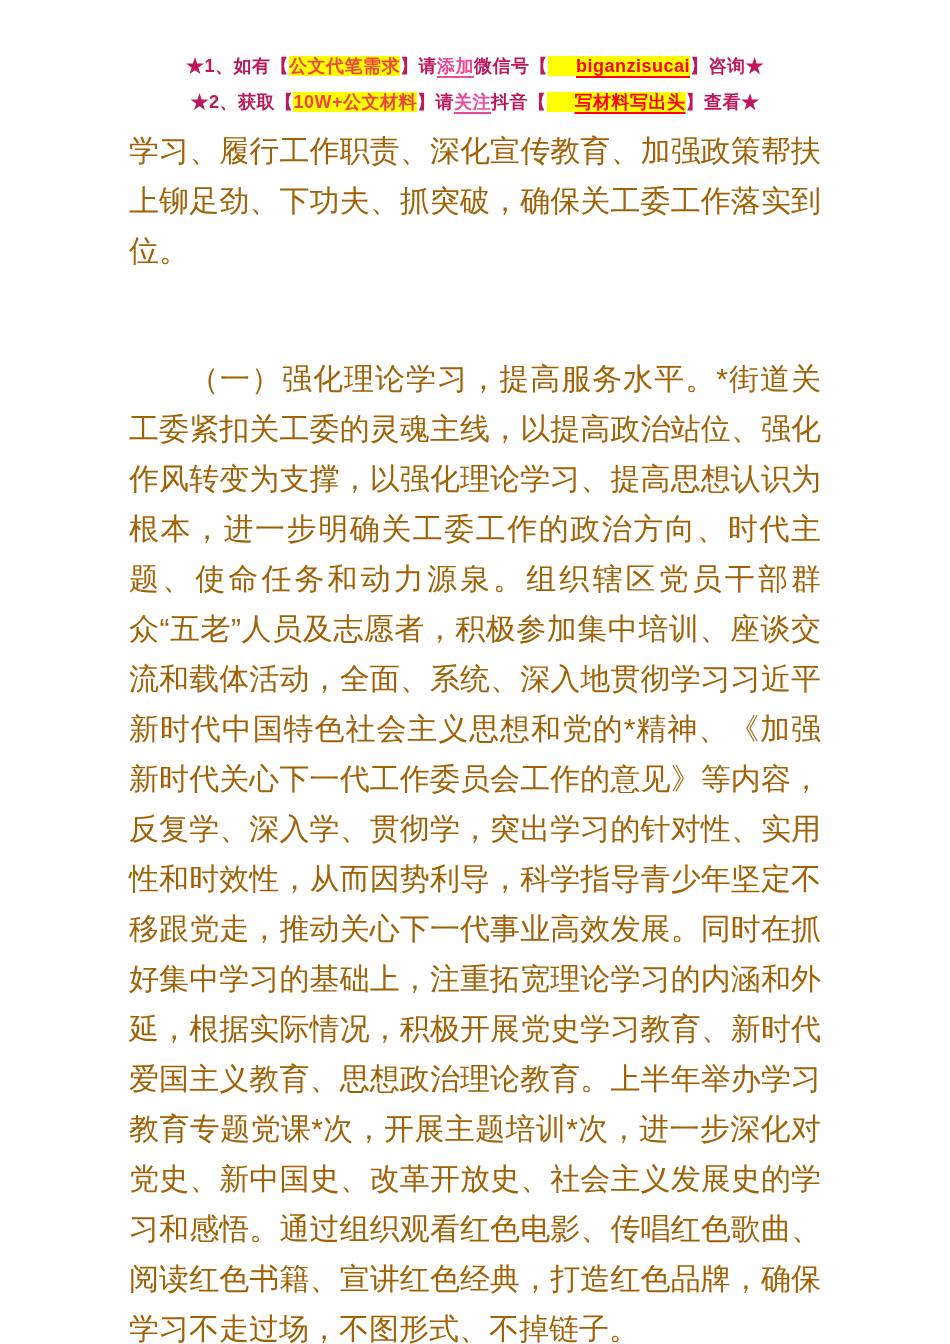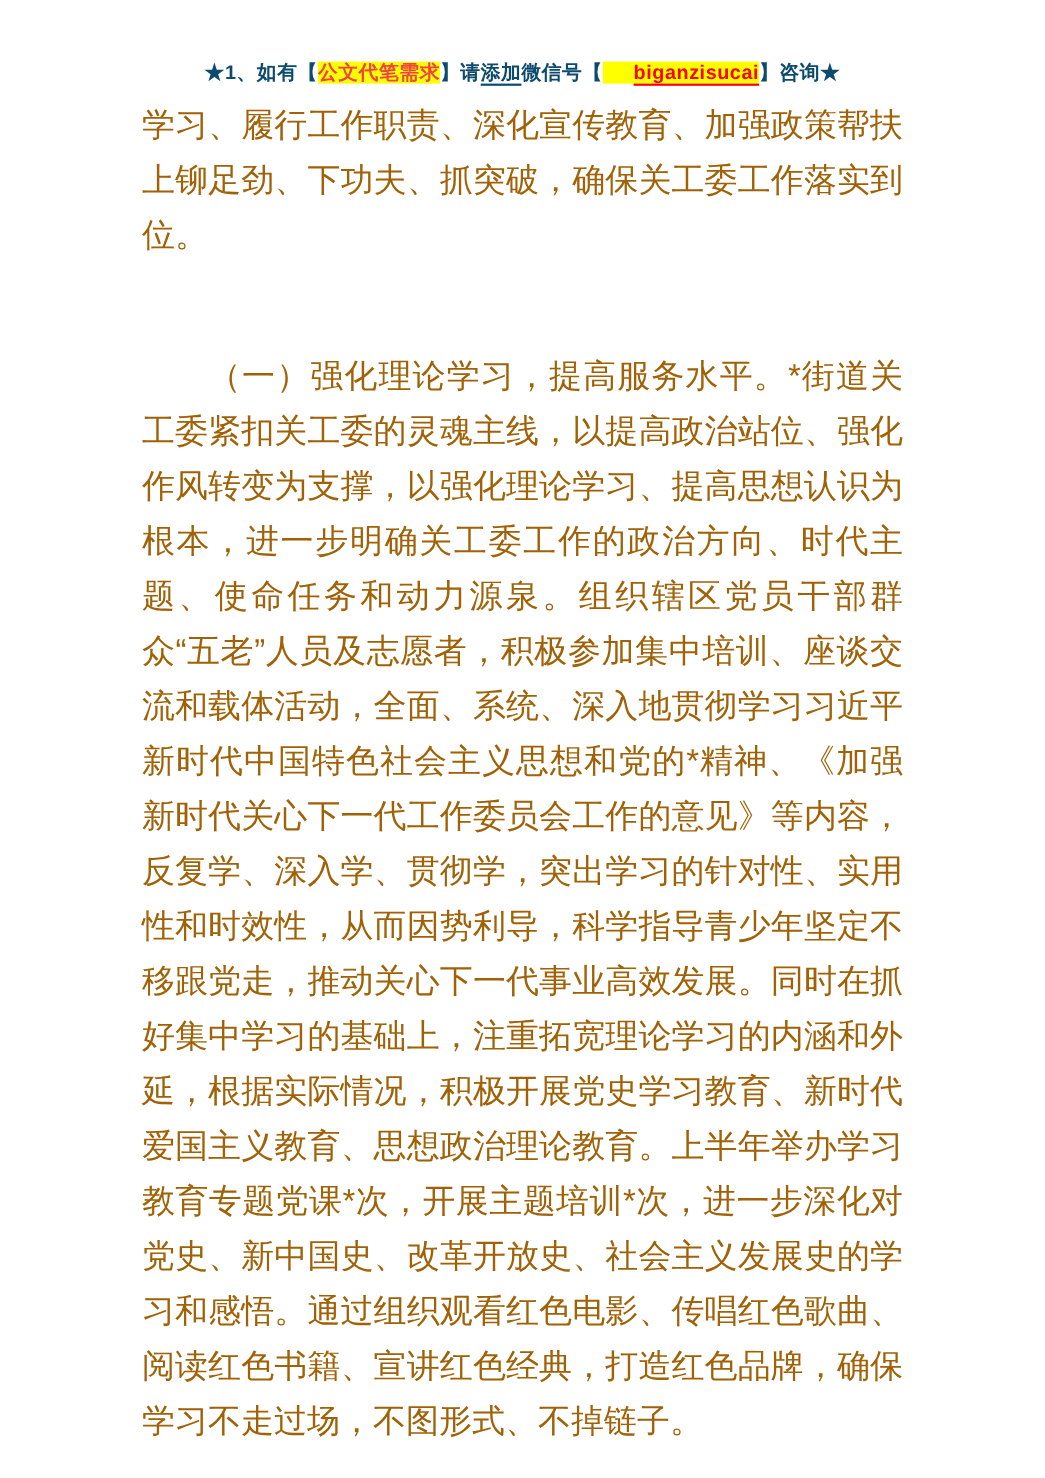--- a/index.html
+++ b/index.html
@@ -17,24 +17,24 @@
   .promo {
     text-align: center;
     font-weight: bold;
     font-size: 18px;
     line-height: 36px;
     color: #000000;
     letter-spacing: 0.5px;
     white-space: nowrap;
   }
   .promo-top { padding-top: 48px; }
-  .seg-plain { color: #0c4a6e; }
+  .seg-plain { color: #be185d; }
   .seg-hl { color: #ef4444; background: #ffff00; }
   .seg-ul {
-    color: #0c4a6e;
+    color: #ec4899;
     text-decoration: underline;
     text-underline-offset: 4px;
     text-decoration-thickness: 2px;
     margin-top: 44px;
   }
   .seg-hl-ul {
     color: #ff0000; background: #ffff00;
     text-decoration: underline;
     text-underline-offset: 4px;
     text-decoration-thickness: 2px;
@@ -53,20 +53,23 @@
 </style>
 </head>
 <body>
 
 <div class="page">
 
   <div class="promo promo-top">
     <div class="promo-line">
       <span class="seg-plain">★1、如有【</span><span class="seg-hl">公文代笔需求</span><span class="seg-plain">】请</span><span class="seg-ul">添加</span><span class="seg-plain">微信号【</span><span class="seg-hl-ul">biganzisucai</span><span class="seg-plain">】咨询★</span>
     </div>
+    <div class="promo-line">
+      <span class="seg-plain">★2、获取【</span><span class="seg-hl">10W+公文材料</span><span class="seg-plain">】请</span><span class="seg-ul">关注</span><span class="seg-plain">抖音【</span><span class="seg-hl-ul">写材料写出头</span><span class="seg-plain">】查看★</span>
+    </div>
   </div>
 
   <div class="content">
     <p class="para-continuation">学习、履行工作职责、深化宣传教育、加强政策帮扶上铆足劲、下功夫、抓突破，确保关工委工作落实到位。</p>
     <p class="para-section"><span>（一）强化理论学习，提高服务水平。</span><span>*街道关工委紧扣关工委的灵魂主线，以提高政治站位、强化作风转变为支撑，以强化理论学习、提高思想认识为根本，进一步明确关工委工作的政治方向、时代主题、使命任务和动力源泉。组织辖区党员干部群众“五老”人员及志愿者，积极参加集中培训、座谈交流和载体活动，全面、系统、深入地贯彻学习习近平新时代中国特色社会主义思想和党的*精神、《加强新时代关心下一代工作委员会工作的意见》等内容，反复学、深入学、贯彻学，突出学习的针对性、实用性和时效性，从而因势利导，科学指导青少年坚定不移跟党走，推动关心下一代事业高效发展。同时在抓好集中学习的基础上，注重拓宽理论学习的内涵和外延，根据实际情况，积极开展党史学习教育、新时代爱国主义教育、思想政治理论教育。上半年举办学习教育专题党课*次，开展主题培训*次，进一步深化对党史、新中国史、改革开放史、社会主义发展史的学习和感悟。通过组织观看红色电影、传唱红色歌曲、阅读红色书籍、宣讲红色经典，打造红色品牌，确保学习不走过场，不图形式、不掉链子。</span></p>
   </div>
 
 </div>
 
 </body></html>

